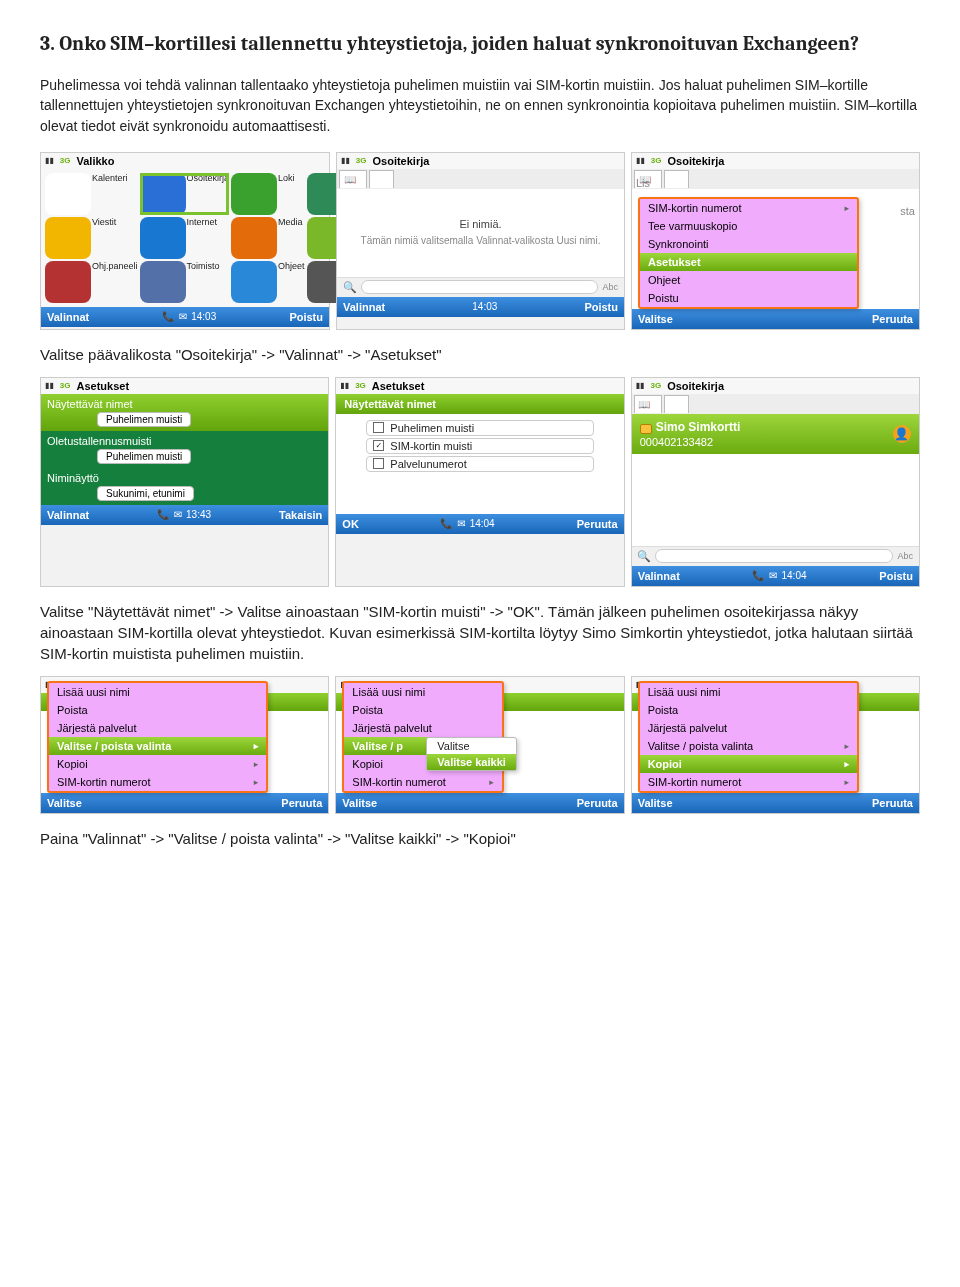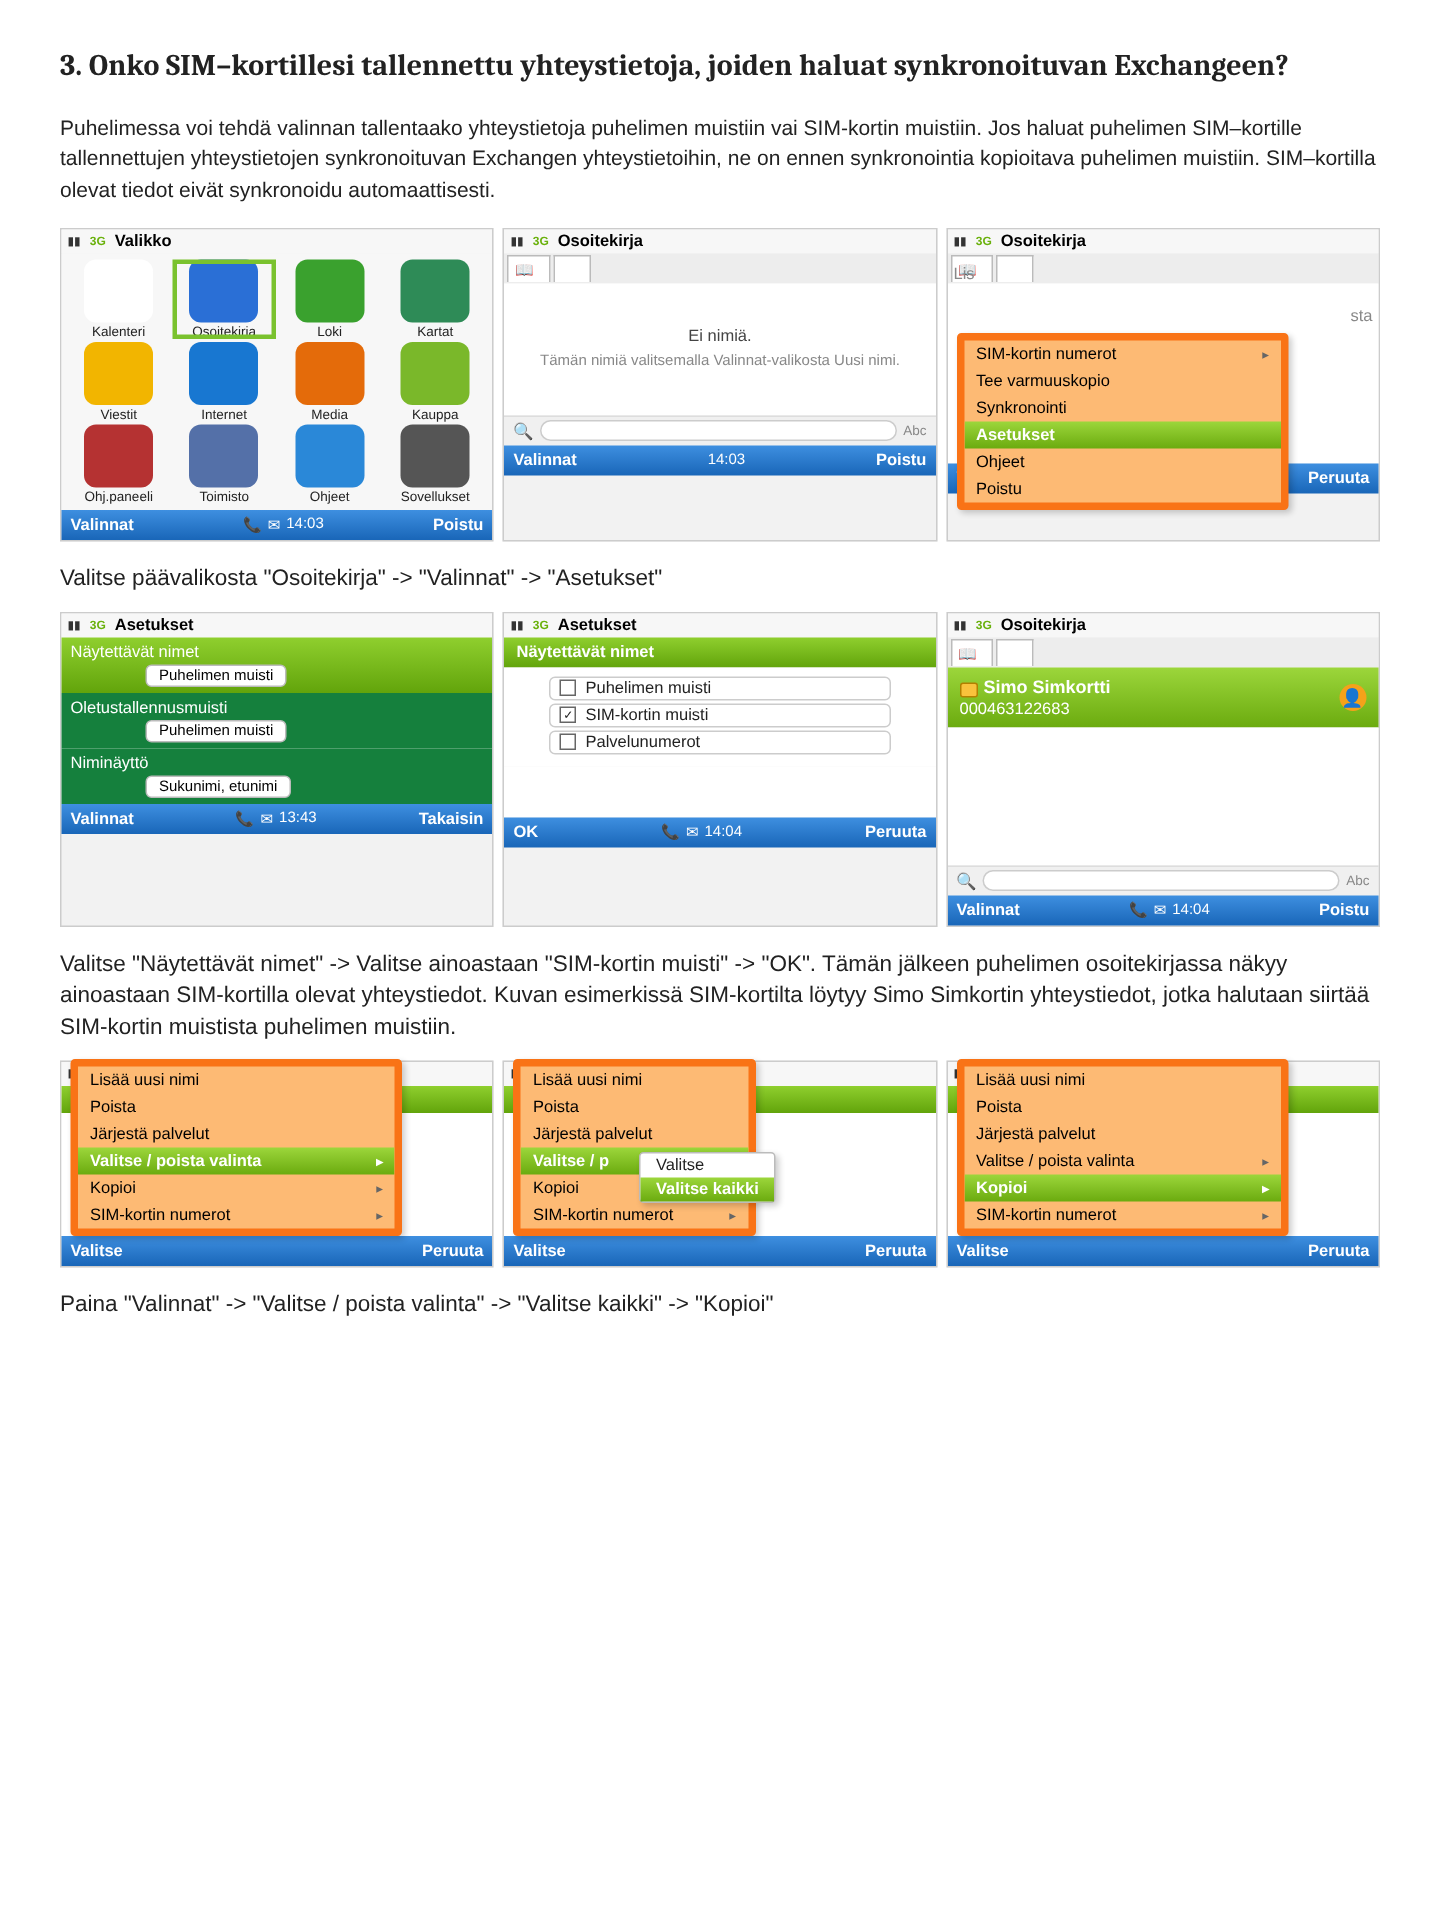--- a/index.html
+++ b/index.html
@@ -14,32 +14,32 @@
   .sig { font-size: 8px; color: #333; }
   .brandG { color: #6ab10c; font-weight: bold; font-size: 8px; }
   .topTitle { font-weight: bold; font-size: 11px; color: #000; }
   .tabstrip { height: 20px; background: #ededed; display: flex; align-items: center; padding: 0 2px; gap: 2px; }
   .tab { background: #fff; border: 1px solid #bbb; border-bottom: none; height: 18px; padding: 1px 10px 0 10px; font-size: 10px; color: #333; display: flex; align-items: center; }
   .tab.withicon { padding-left: 4px; gap: 4px; }
   .softbar { height: 20px; background: linear-gradient(#3e8fe0,#1966b8); color: #fff; display: flex; align-items: center; justify-content: space-between; padding: 0 6px; font-size: 11px; font-weight: bold; }
   .softbar .mid { font-weight: normal; font-size: 10px; display: flex; align-items: center; gap: 4px; text-align: right; }
   
   .grid { display: grid; grid-template-columns: repeat(4,1fr); gap: 2px; padding: 4px; background: #f7f7f7; }
-  .gicon { display: flex; flex-direction: column; align-items: center; gap: 1px; }
+  .gicon { display: flex; gap: 1px; }
   .gicon .box { width: 46px; height: 42px; border-radius: 8px; display: flex; align-items: center; justify-content: center; font-size: 20px; color: #fff; }
   .gicon .lab { font-size: 9px; color: #222; }
   .sel { outline: 3px solid #7ac22e; outline-offset: -3px; }
   
   .centerbox { height: 88px; background: #fff; display: flex; flex-direction: column; align-items: center; justify-content: center; color: #444; font-size: 11px; text-align: center; gap: 4px; padding: 0 8px; }
   .centerbox .hint { color: #888; font-size: 10px; line-height: 1.3; }
   .searchrow { height: 20px; background: #f0f0f0; border-top: 1px solid #ddd; display: flex; align-items: center; padding: 0 6px; gap: 4px; }
   .searchrow .field { flex: 1; height: 14px; background: #fff; border: 1px solid #ccc; border-radius: 7px; }
   
   .phone.rel { position: relative; }
-  .popup { position: absolute; bottom: 20px; left: 6px; right: 60px; background: #fdba74; border: 5px solid #f97316; border-radius: 3px; box-shadow: 2px 2px 4px rgba(0,0,0,.2); overflow: hidden; }
+  .popup { position: absolute; bottom: 20px; left: 6px; right: 60px; background: #f0abfc; border: 2px solid #f97316; border-radius: 3px; box-shadow: 2px 2px 4px rgba(0,0,0,.2); overflow: hidden; }
   .popup .it { padding: 3px 8px; font-size: 11px; color: #000; display: flex; justify-content: space-between; align-items: center; }
   .popup .it.hl { background: linear-gradient(#9cd63b,#6bab0f); color: #fff; font-weight: bold; }
   .arrow { font-size: 9px; color: #666; }
   .popup .it.hl .arrow { color: #fff; }
   .faded { position: absolute; top: 24px; left: 4px; color: #888; font-size: 11px; }
   .fadedR { position: absolute; top: 52px; right: 4px; color: #888; font-size: 11px; }
   
   .setlist { background: #fff; }
   .setrow { padding: 4px 6px; }
   .setrow .lbl { color: #fff; font-size: 11px; }
@@ -284,21 +284,21 @@
           <span>📖</span>
         </div>
         <div class="tab">&nbsp;</div>
       </div>
     <div class="contactcard">
       <div>
         <div class="name">
             <span class="simico"></span>
             <span>Simo Simkortti</span>
           </div>
-        <div class="num">000463122683</div>
+        <div class="num">000402133482</div>
       </div>
       <div class="avatar">👤</div>
     </div>
     <div class="whitebody"></div>
     <div class="searchrow">
         <span>🔍</span>
         <div class="field"></div>
         <span style="font-size:9px;color:#888;">Abc</span>
       </div>
     <div class="softbar">

